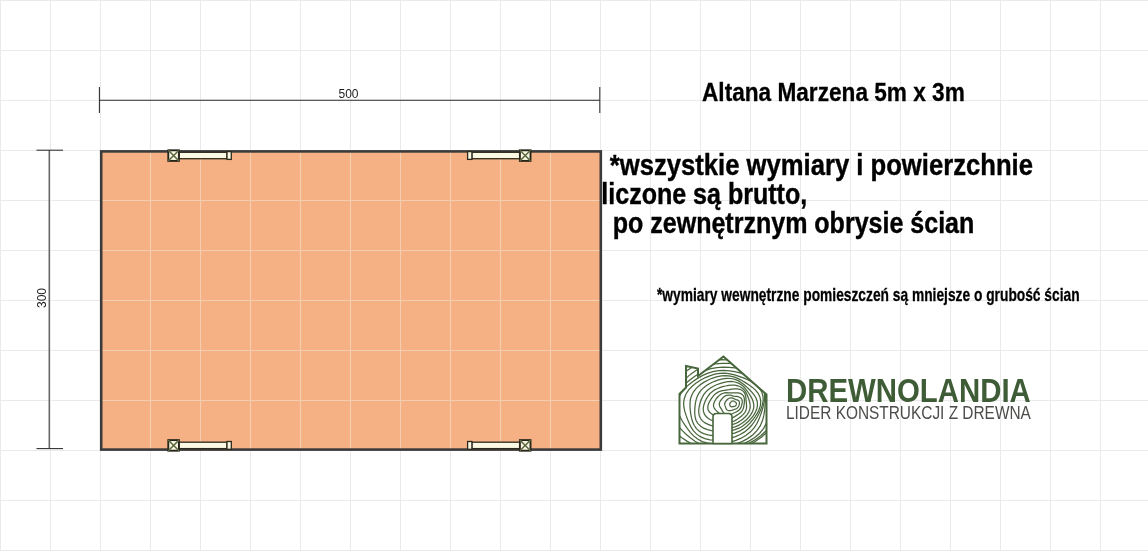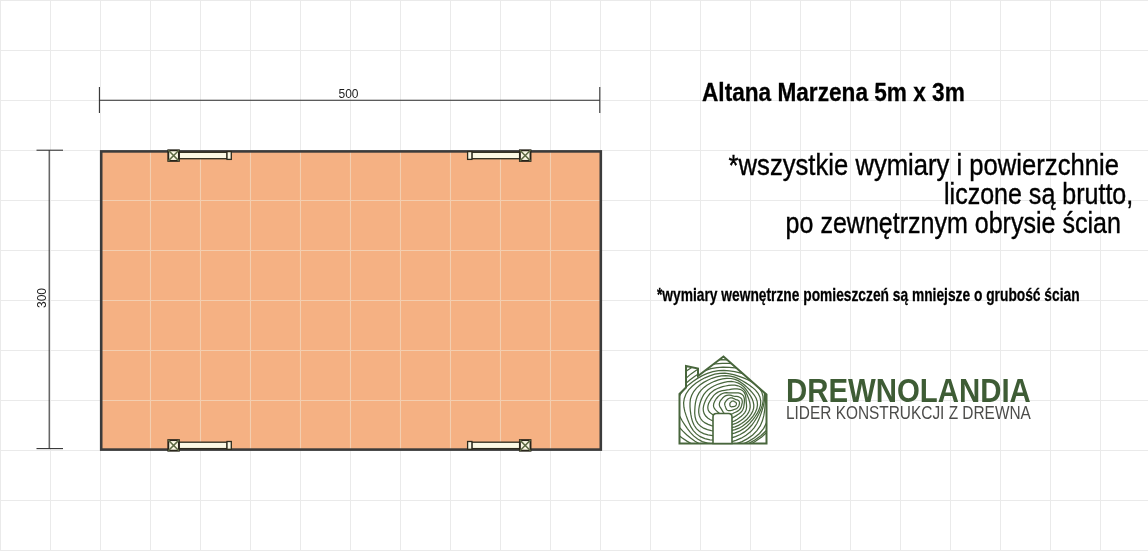--- a/index.html
+++ b/index.html
@@ -86,21 +86,21 @@
     <line x1="36.5" y1="448.6" x2="63" y2="448.6"></line>
   </g>
 
   <g>
     <text x="46.4" y="298" font-size="12" fill="#1c1c1c" text-anchor="middle" transform="rotate(-90 46.4 298)">300</text>
   </g>
 </svg>
 
 <div class="abs" style="left:702px;top:78px;font-size:25px;font-weight:bold;color:#000;-webkit-text-stroke:0.3px #000;white-space:nowrap;transform:scaleX(0.905);transform-origin:left center">Altana Marzena 5m x 3m</div>
 
-<div class="abs" style="left:585px;top:151px;width:563px;text-align:right;font-size:29px;font-weight:normal;line-height:29px;color:#000;-webkit-text-stroke:0.4px #000;white-space:nowrap">
+<div class="abs" style="left:585px;top:151px;width:563px;text-align:left;font-size:29px;font-weight:bold;line-height:29px;color:#000;-webkit-text-stroke:0.4px #000;white-space:nowrap">
 <span style="display:inline-block;transform:translateX(-3px) scaleX(0.884)">*wszystkie wymiary i powierzchnie</span><br>
 <span style="display:inline-block;transform:scaleX(0.863)">liczone są brutto,</span><br>
 <span style="display:inline-block;transform:translateX(-1px) scaleX(0.863)">po zewnętrznym obrysie ścian</span>
 </div>
 
 <div class="abs" style="left:657px;top:285px;font-size:19px;line-height:19px;font-weight:bold;color:#000;-webkit-text-stroke:0.3px #000;white-space:nowrap"><span style="display:inline-block;transform:scaleX(0.725);transform-origin:left center">*wymiary wewnętrzne pomieszczeń są mniejsze o grubość ścian</span></div>
 
 <svg class="abs" style="left:678px;top:355px" width="90" height="90" viewBox="0 0 90 90">
   <defs>
     <clipPath id="houseclip">

